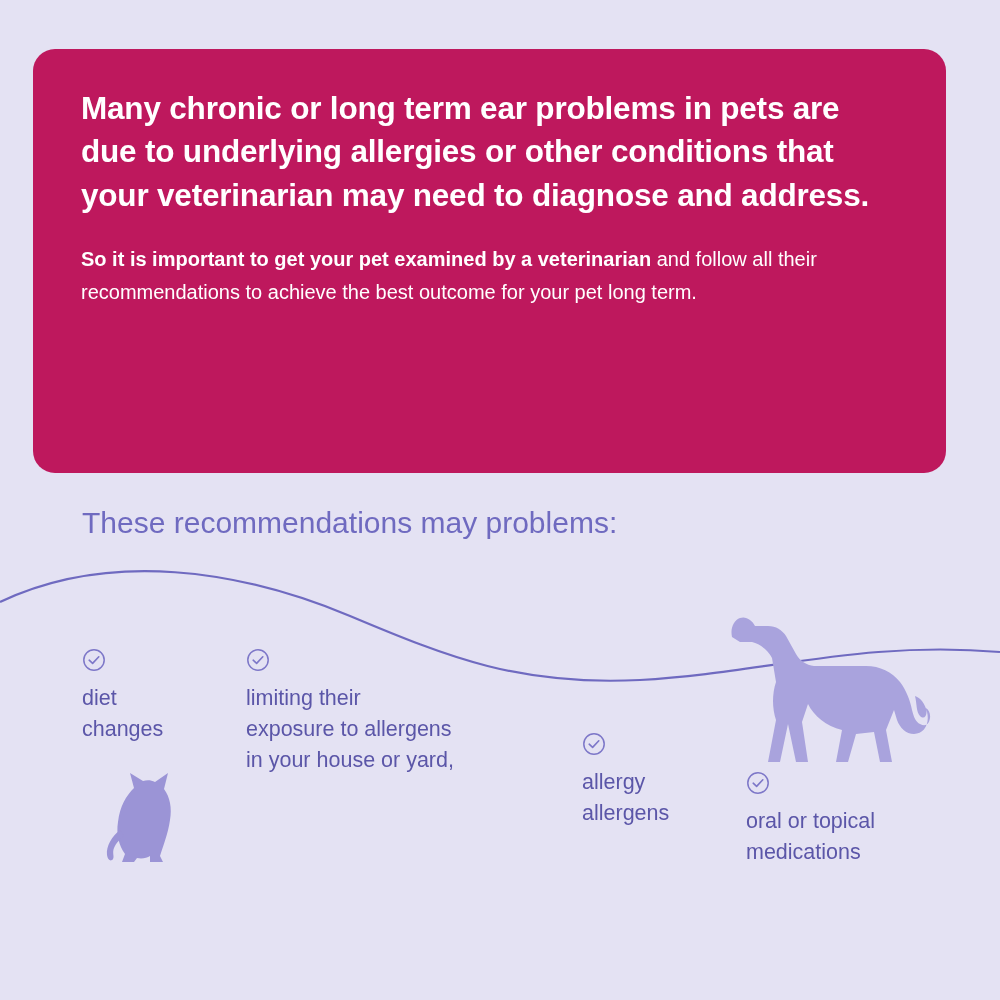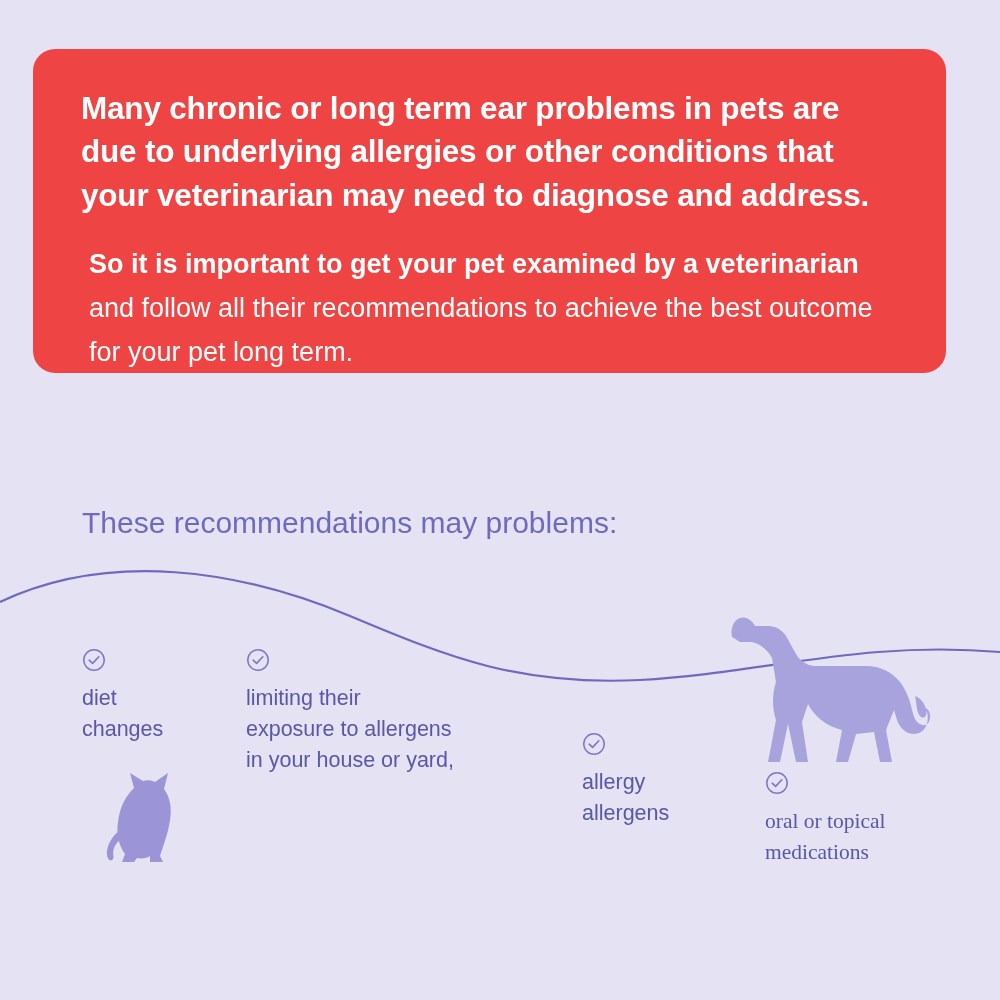--- a/index.html
+++ b/index.html
@@ -19,42 +19,42 @@
     position: absolute;
     inset: 0;
   }
 
   
   .card {
     position: absolute;
     left: 33px;
     top: 49px;
     width: 913px;
-    height: 324px;
-    background: #ef4444;
+    height: 424px;
+    background: #be185d;
     border-radius: 22px;
     box-sizing: border-box;
     padding: 38px 48px 0 48px;
   }
 
   .card-headline {
     color: #ffffff;
     font-size: 31.5px;
     font-weight: bold;
     line-height: 1.38;
     letter-spacing: -0.2px;
     margin: 0 0 26px 0;
     max-width: 800px;
   }
 
   .card-body {
     color: #ffffff;
-    font-size: 27px;
+    font-size: 20px;
     line-height: 1.62;
-    margin: 8px;
+    margin: 0;
     max-width: 870px;
     font-weight: normal;
   }
   .card-body b {
     font-weight: bold;
   }
 
   
   .subheading {
     position: absolute;
@@ -89,21 +89,21 @@
     margin-top: 11px;
     color: #5b56a8;
     font-size: 21.5px;
     line-height: 1.45;
     white-space: pre-line;
   }
 
   .item-diet { left: 82px; top: 648px; }
   .item-limiting { left: 246px; top: 648px; }
   .item-allergy { left: 582px; top: 732px; }
-  .item-oral { left: 765px; top: 771px; font-family: Liberation Serif, serif; }
+  .item-oral { left: 746px; top: 771px; }
 
   
   .cat {
     position: absolute;
     left: 100px;
     top: 770px;
     width: 80px;
     height: 100px;
   }
   .dog {

